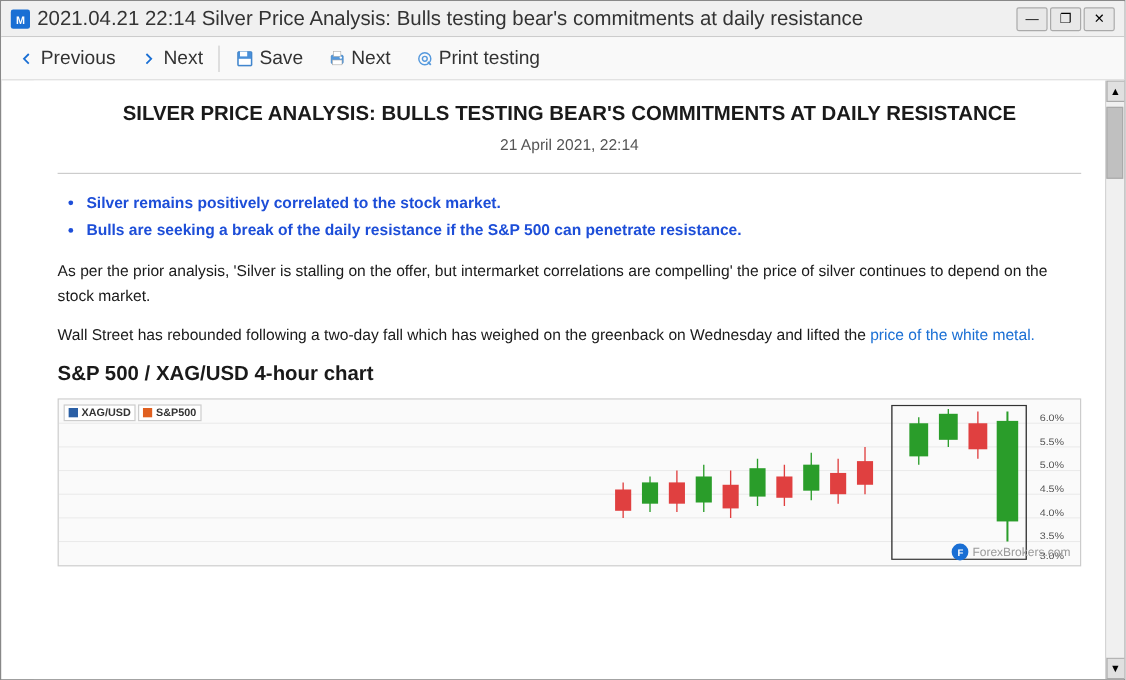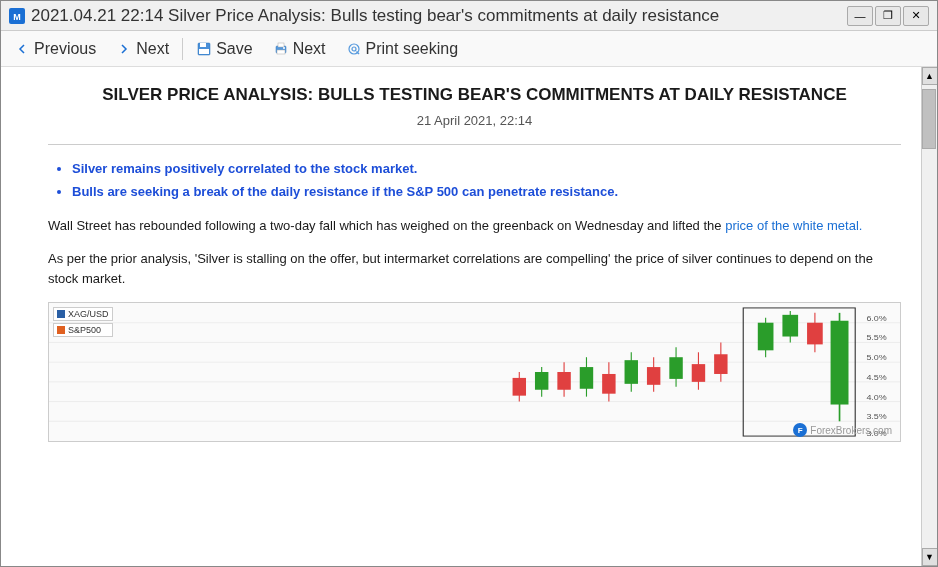--- a/index.html
+++ b/index.html
@@ -209,22 +209,23 @@
       background: #fff;
       border: 1px solid #ccc;
       position: relative;
       overflow: hidden;
     }
     .chart-legend {
       position: absolute;
       top: 4px;
       left: 4px;
       display: flex;
-      flex-direction: column;
+      flex-direction: row;
       gap: 2px;
+      font-weight: bold;
     }
     .legend-item {
       display: flex;
       align-items: center;
       gap: 3px;
       font-size: 9px;
       color: #333;
       background: rgba(255,255,255,0.85);
       padding: 1px 3px;
       border: 1px solid #ccc;
@@ -318,42 +319,43 @@
       <span>Next</span>
     </button>
     <button class="toolbar-btn">
       <span class="toolbar-icon">
         <svg width="14" height="14" viewBox="0 0 14 14">
           <circle cx="7" cy="7" r="5" fill="none" stroke="#5599dd" stroke-width="1.2"></circle>
           <circle cx="7" cy="7" r="2" fill="none" stroke="#5599dd" stroke-width="1.2"></circle>
           <line x1="9.5" y1="9.5" x2="12" y2="12" stroke="#5599dd" stroke-width="1.5"></line>
         </svg>
       </span>
-      <span>Print seeking</span>
+      <span>Print testing</span>
     </button>
   </div>
 
   <div class="content-wrapper">
     <div class="content">
 
       <h1 class="article-title">SILVER PRICE ANALYSIS: BULLS TESTING BEAR'S COMMITMENTS AT DAILY RESISTANCE</h1>
       <p class="article-date">21 April 2021, 22:14</p>
 
       <hr class="article-divider">
 
       <ul class="bullet-list">
         <li>Silver remains positively correlated to the stock market.</li>
         <li>Bulls are seeking a break of the daily resistance if the S&amp;P 500 can penetrate resistance.</li>
       </ul>
 
+      <p class="article-para">As per the prior analysis, 'Silver is stalling on the offer, but intermarket correlations are compelling' the price of silver continues to depend on the stock market.</p>
       <p class="article-para">
         <span>Wall Street has rebounded following a two-day fall which has weighed on the greenback on Wednesday and lifted the <span style="color:#1a6fd4;">price of the white metal.</span></span>
       </p>
-      <p class="article-para">As per the prior analysis, 'Silver is stalling on the offer, but intermarket correlations are compelling' the price of silver continues to depend on the stock market.</p>
-
+
+      <h2 class="section-title">S&amp;P 500 / XAG/USD 4-hour chart</h2>
 
       <div class="chart-container">
         <svg width="100%" height="100%" viewBox="0 0 760 140" preserveAspectRatio="none">
 
           <rect width="760" height="140" fill="#fafafa"></rect>
 
           <line x1="0" y1="20" x2="760" y2="20" stroke="#e0e0e0" stroke-width="0.5"></line>
           <line x1="0" y1="40" x2="760" y2="40" stroke="#e0e0e0" stroke-width="0.5"></line>
           <line x1="0" y1="60" x2="760" y2="60" stroke="#e0e0e0" stroke-width="0.5"></line>
           <line x1="0" y1="80" x2="760" y2="80" stroke="#e0e0e0" stroke-width="0.5"></line>

